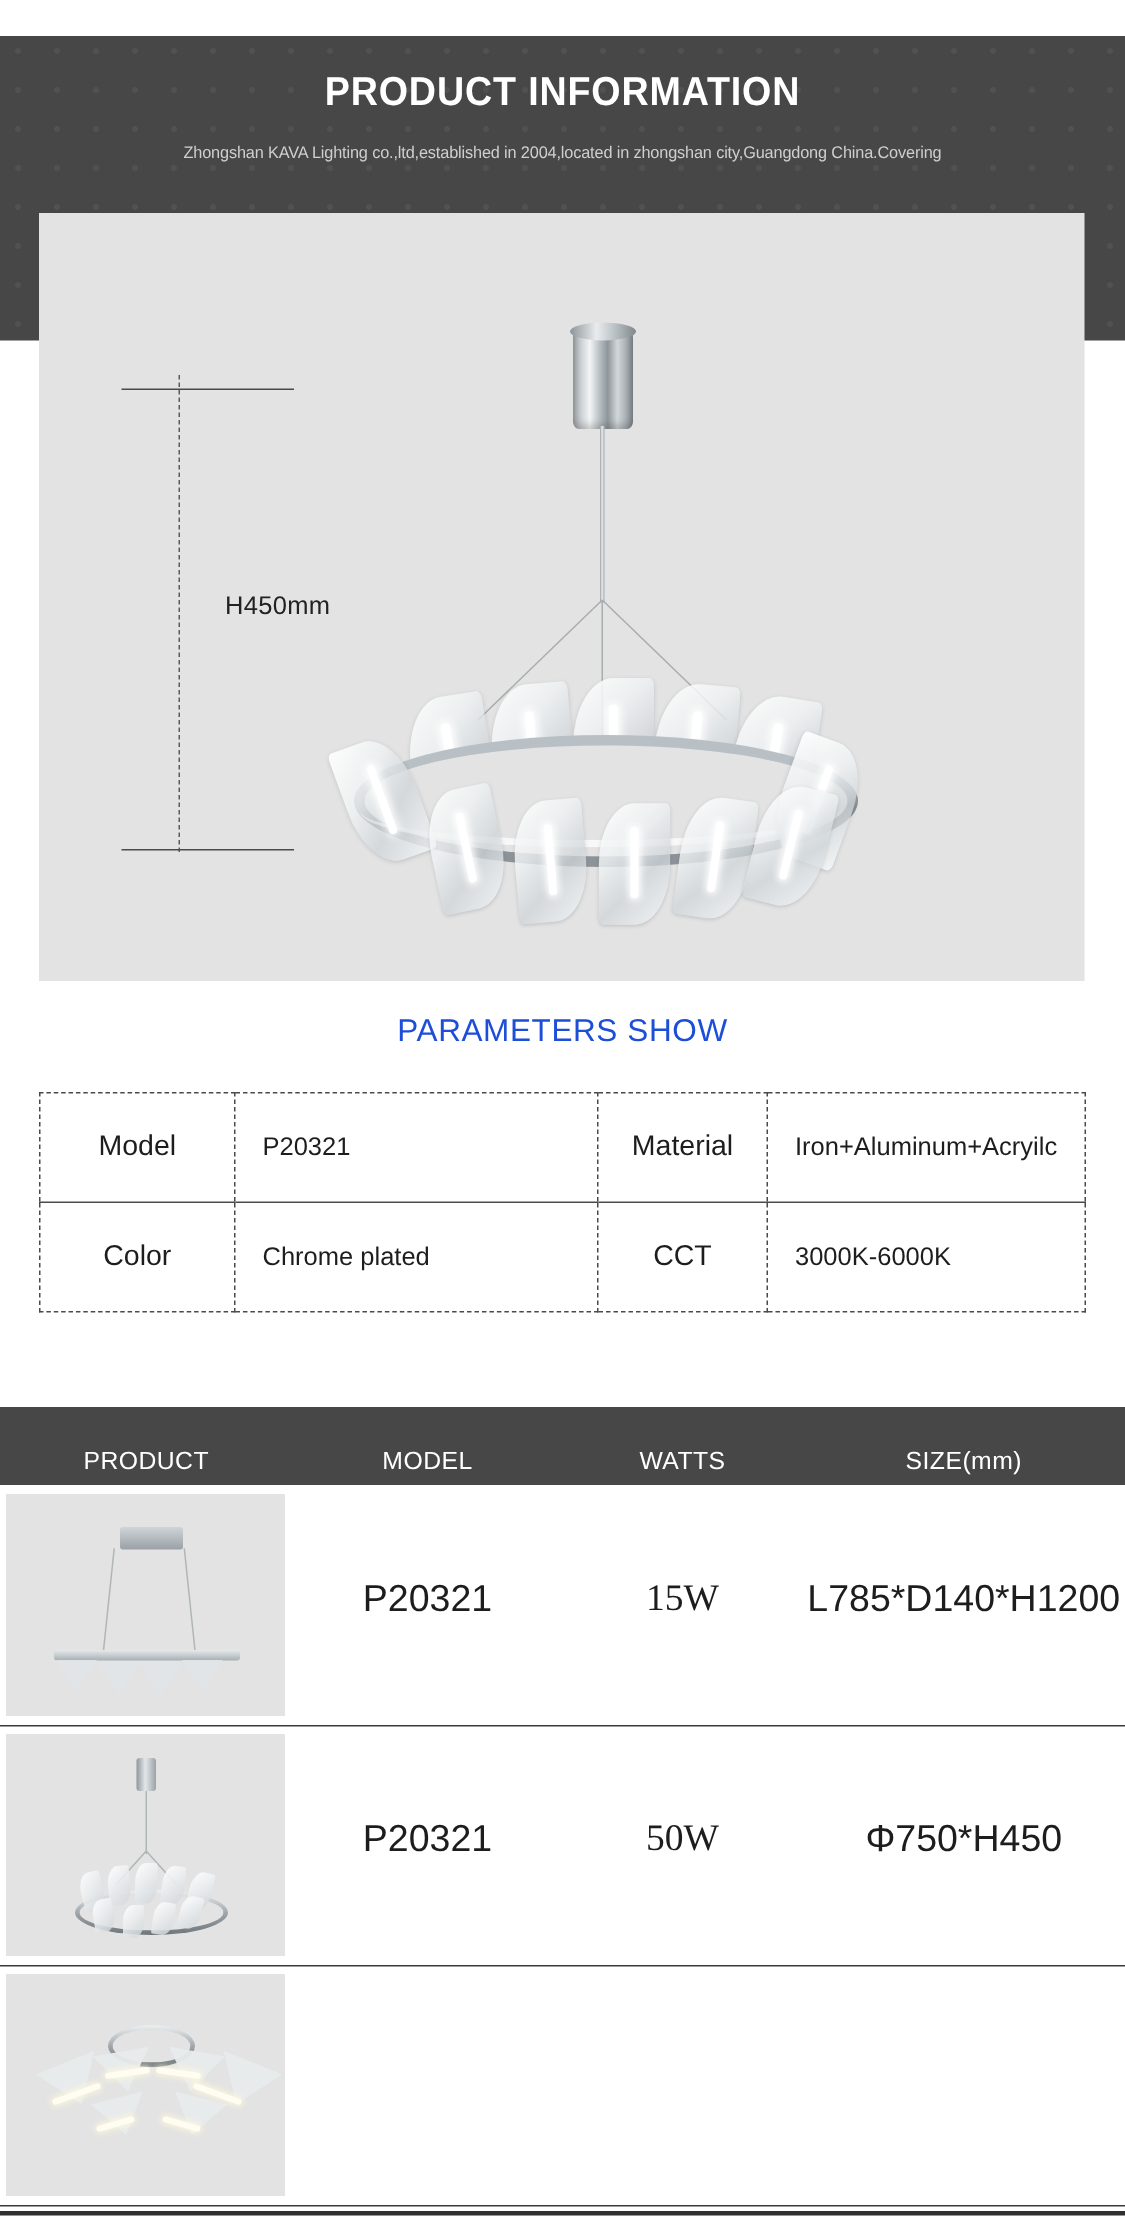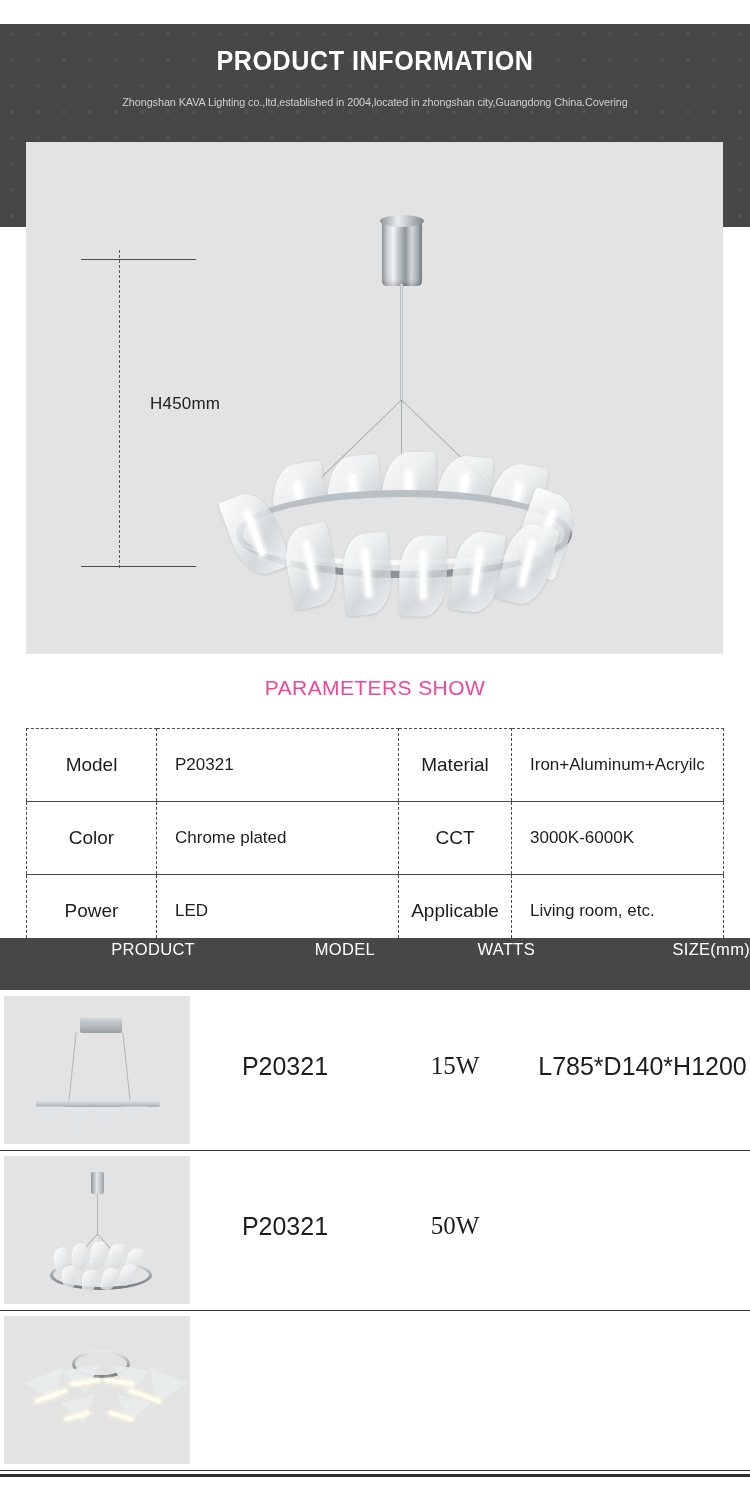--- a/index.html
+++ b/index.html
@@ -197,21 +197,21 @@
   }
 
   
   .params-title {
     position: absolute;
     left: 0;
     top: 676px;
     width: 750px;
     text-align: center;
     font-size: 21px;
-    color: #ec4899;
+    color: #1d4ed8;
     letter-spacing: 0.4px;
   }
   .ptable {
     position: absolute;
     left: 26px;
     top: 728px;
     width: 697px;
     border-collapse: collapse;
     table-layout: fixed;
   }
@@ -242,25 +242,25 @@
   .ltable-head {
     position: absolute;
     left: 0;
     top: 938px;
     width: 750px;
     height: 52px;
     background: #474747;
   }
   .ltable-head .cell {
     position: absolute;
-    top: 2px;
+    top: 27px;
     color: #ffffff;
     font-size: 16.5px;
     letter-spacing: 0.3px;
-    text-align: right;
+    text-align: center;
   }
   .lt-c0 { left: 0;   width: 195px; }
   .lt-c1 { left: 195px; width: 180px; }
   .lt-c2 { left: 375px; width: 160px; }
   .lt-c3 { left: 535px; width: 215px; }
 
   .lrow {
     position: absolute;
     left: 0;
     width: 750px;
@@ -427,26 +427,20 @@
       <td class="v">P20321</td>
       <td class="k">Material</td>
       <td class="v">Iron+Aluminum+Acryilc</td>
     </tr>
     <tr>
       <td class="k">Color</td>
       <td class="v">Chrome plated</td>
       <td class="k">CCT</td>
       <td class="v">3000K-6000K</td>
     </tr>
-    <tr>
-      <td class="k">Power</td>
-      <td class="v">LED</td>
-      <td class="k">Applicable</td>
-      <td class="v">Living room, etc.</td>
-    </tr>
   </tbody>
 </table>
 
 <div class="ltable-head">
   <div class="cell lt-c0">PRODUCT</div>
   <div class="cell lt-c1">MODEL</div>
   <div class="cell lt-c2">WATTS</div>
   <div class="cell lt-c3">SIZE(mm)</div>
 </div>
 
@@ -478,20 +472,21 @@
     <div class="t-petal" style="left:86px; top:86px; width:15px; height:27px;"></div>
     <div class="t-petal" style="left:104px; top:88px; width:15px; height:26px; transform:rotate(6deg);"></div>
     <div class="t-petal" style="left:122px; top:92px; width:15px; height:26px; transform:rotate(14deg);"></div>
     <div class="t-petal" style="left:58px; top:110px; width:14px; height:22px; transform:rotate(-10deg);"></div>
     <div class="t-petal" style="left:78px; top:114px; width:14px; height:22px;"></div>
     <div class="t-petal" style="left:98px; top:112px; width:14px; height:22px; transform:rotate(8deg);"></div>
     <div class="t-petal" style="left:116px; top:108px; width:14px; height:22px; transform:rotate(14deg);"></div>
   </div>
   <div class="txt lr-model">P20321</div>
   <div class="txt lr-watts">50W</div>
+  <div class="txt lr-size">Φ750*H450</div>
 </div>
 
 <div class="lrow" style="top:1310px;">
   <div class="thumb">
     <div class="t-ring" style="left:68px; top:34px; width:52px; height:22px;"></div>
     <div class="t-arm" style="left:24px;  top:58px; transform:rotate(-22deg);"></div>
     <div class="t-arm" style="left:58px;  top:50px; transform:rotate(-10deg) scale(0.9);"></div>
     <div class="t-arm" style="left:104px; top:50px; transform:rotate(10deg) scale(0.9);"></div>
     <div class="t-arm" style="left:138px; top:58px; transform:rotate(22deg);"></div>
     <div class="t-arm" style="left:56px;  top:80px; transform:rotate(-14deg) scale(0.85);"></div>

